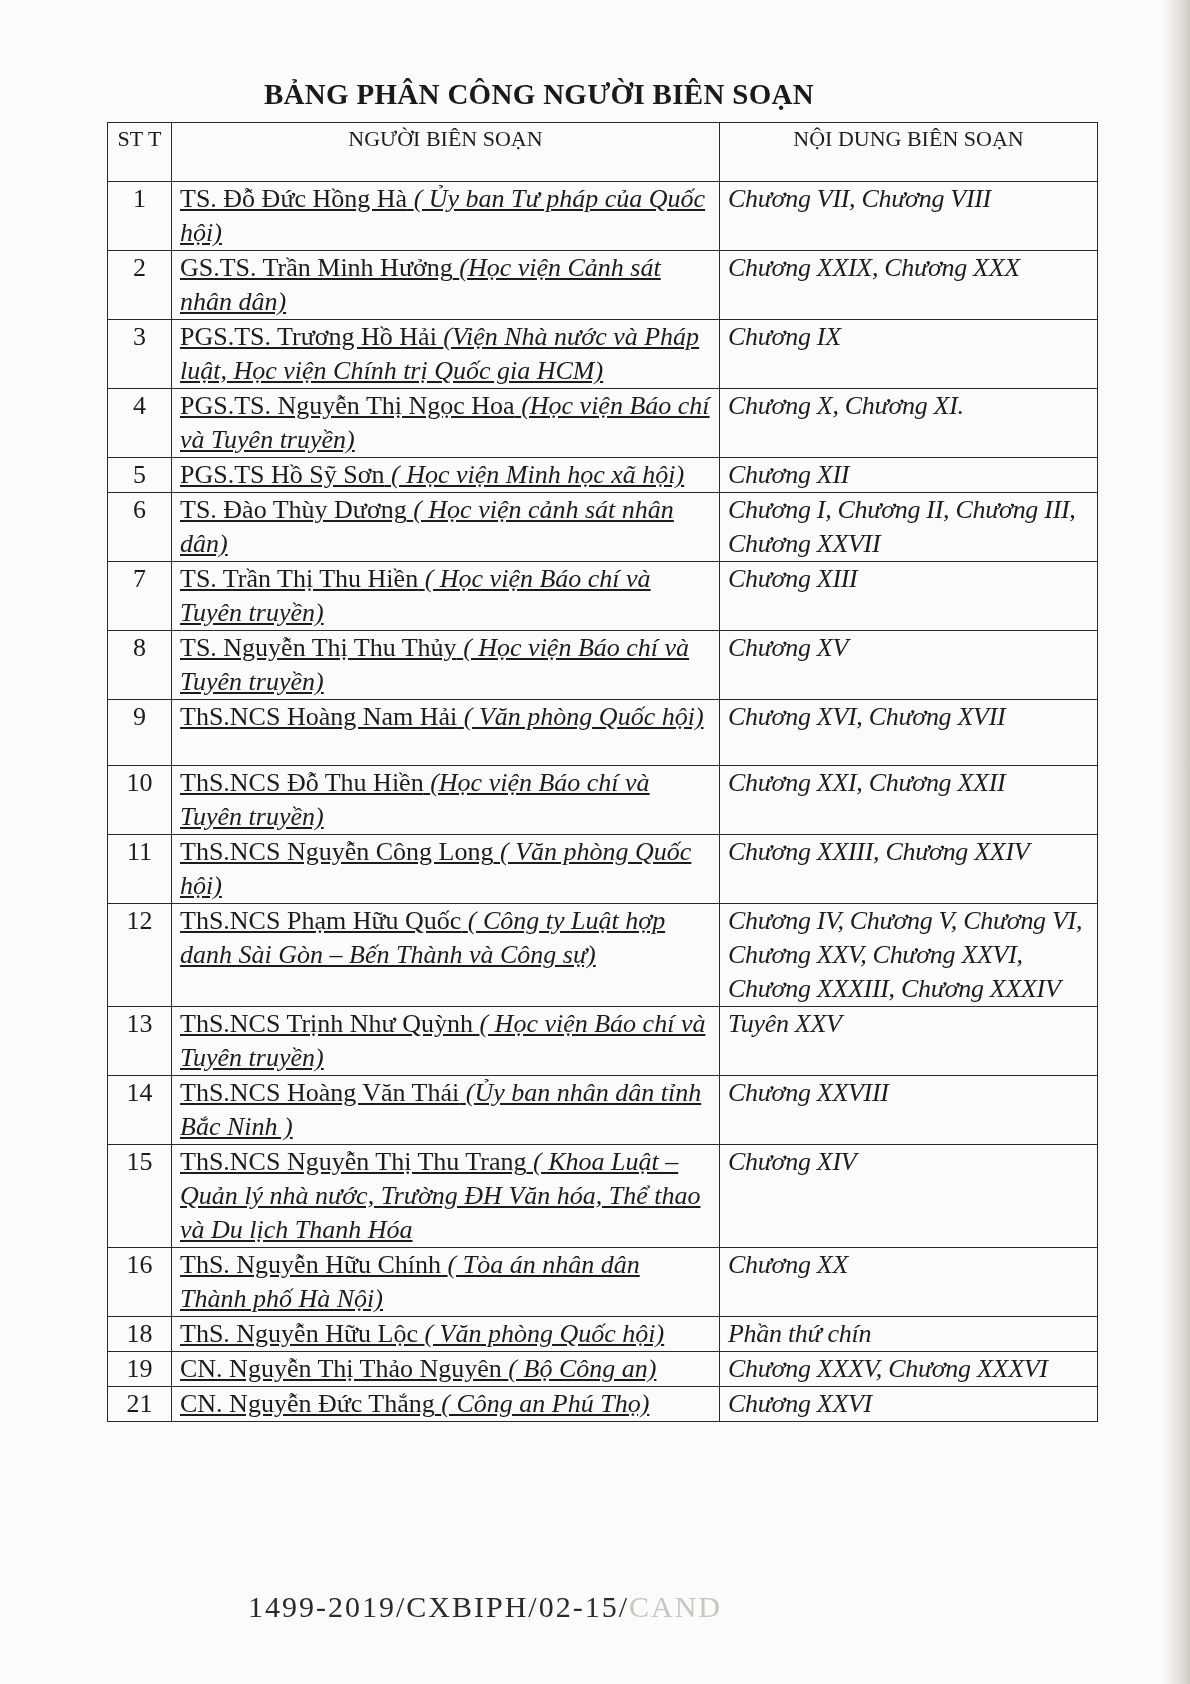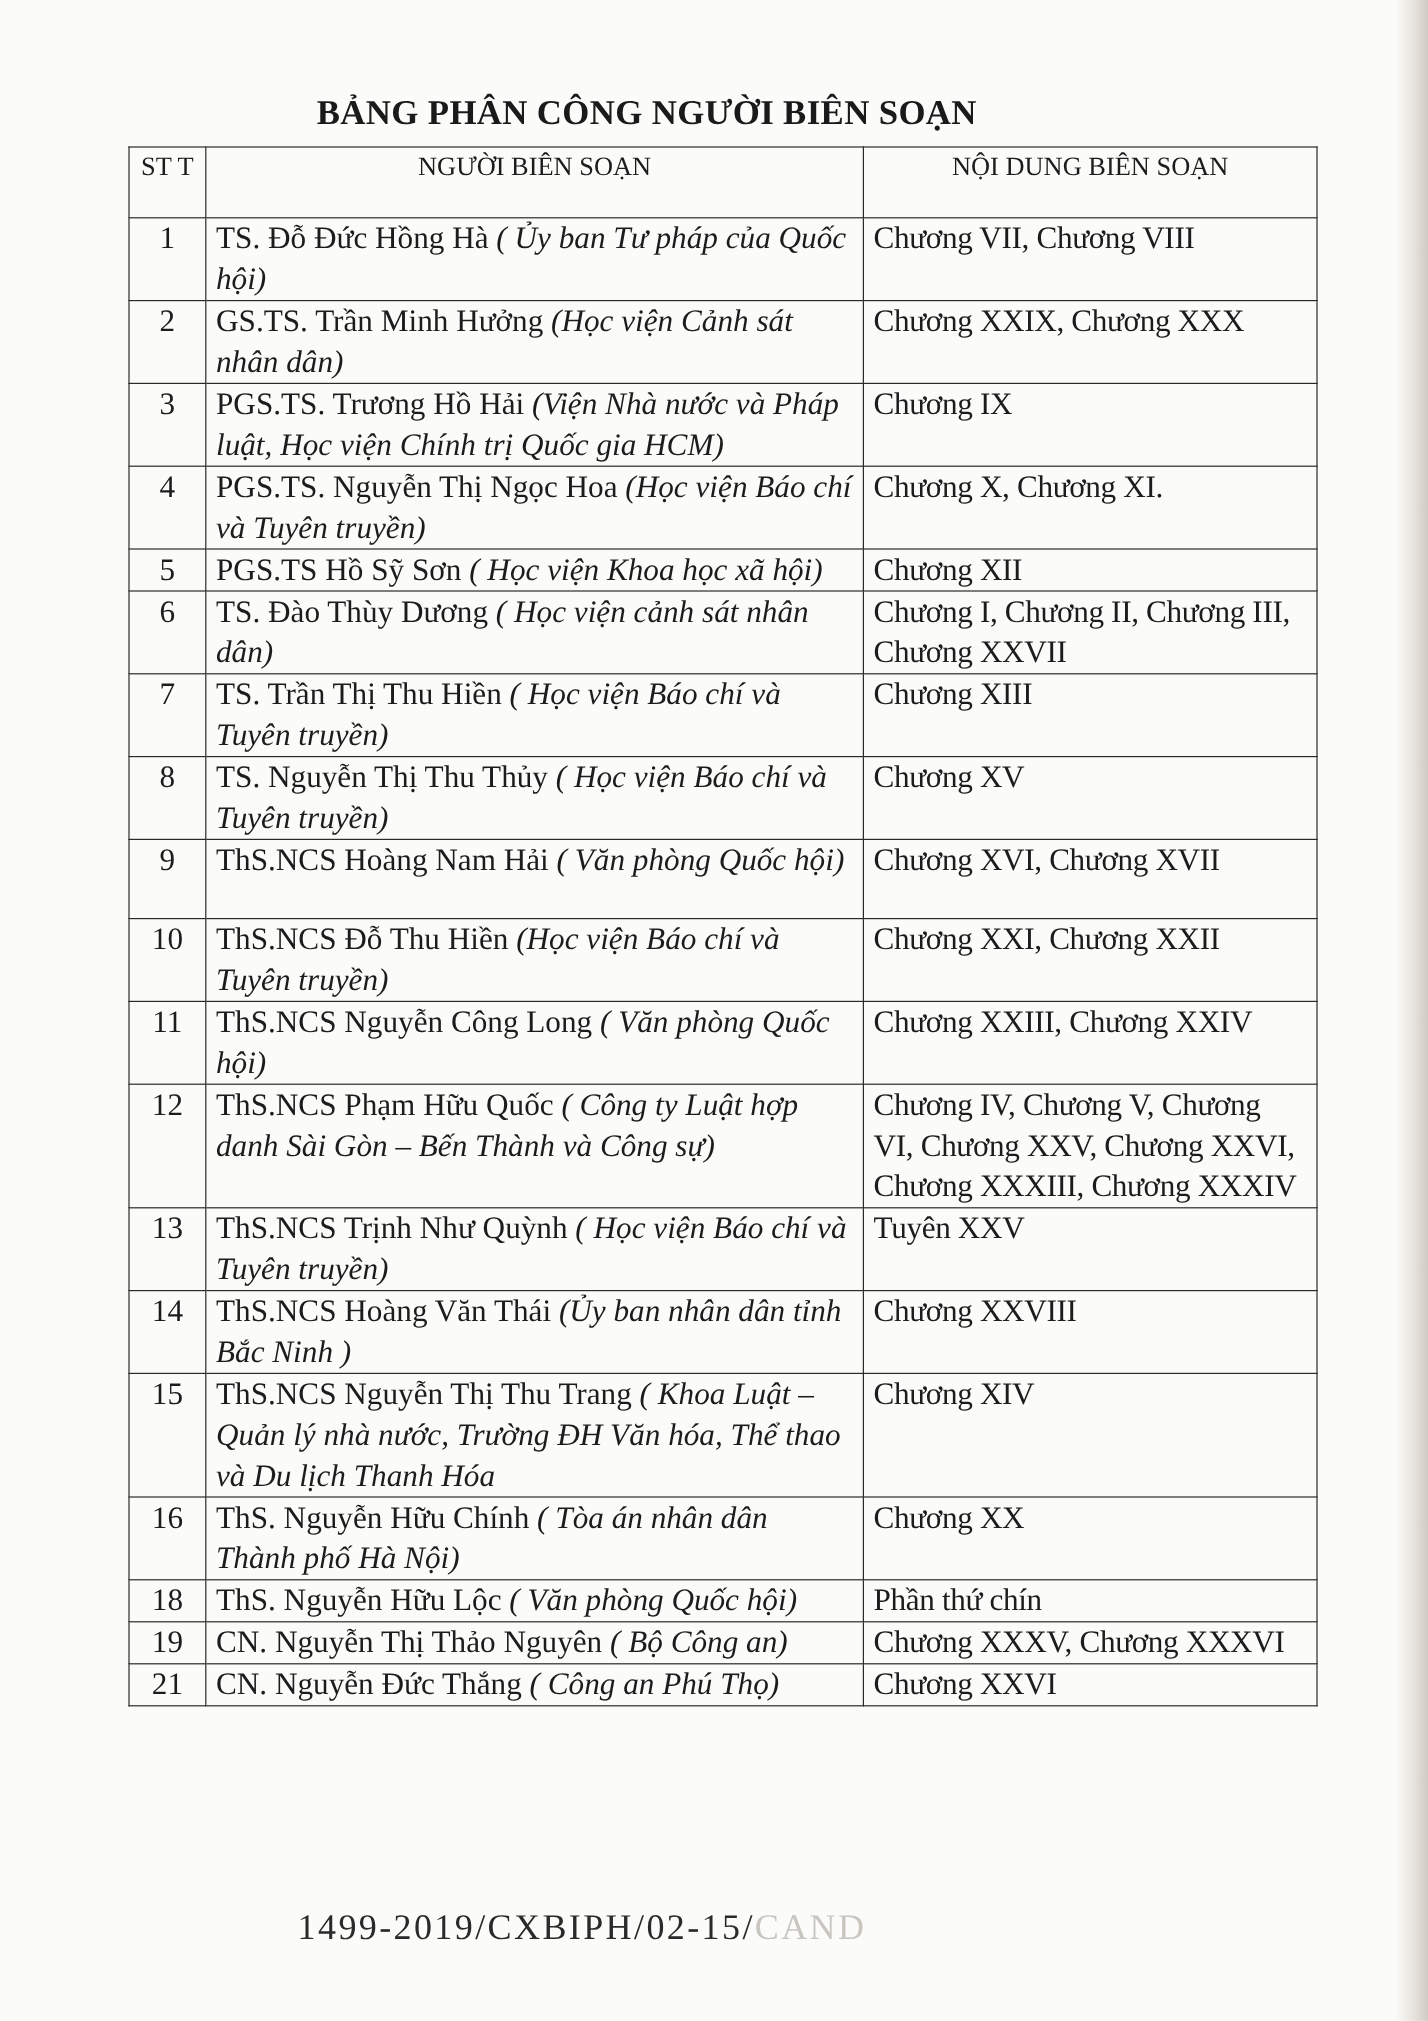--- a/index.html
+++ b/index.html
@@ -33,22 +33,22 @@
     line-height: 34px;
   }
   table.assign th {
     font-weight: normal; font-size: 22px; line-height: 28px;
     text-align: center; padding-top: 2px;
   }
   col.c-stt { width: 64px; }
   col.c-name { width: 548px; }
   col.c-content { width: 378px; }
   td.stt { text-align: center; padding: 2px 6px 0 6px; }
-  td.name { padding-top: 2px; padding-bottom: 2px; }
-  td.content { padding-top: 2px; letter-spacing: -0.3px; }
+  td.name { padding-top: 2px; padding-bottom: 2px; text-decoration: underline; }
+  td.content { font-style: italic; padding-top: 2px; letter-spacing: -0.3px; }
   .org { font-style: italic; }
   .footer {
     position: absolute; left: 0; width: 970px; top: 1590px;
     text-align: center; font-size: 30px; letter-spacing: 2px;
     color: #2a2a2a;
   }
   .footer .faded { color: #c9c6c0; }
 </style>
 </head>
 <body>
@@ -86,21 +86,21 @@
         <td class="name"><span>PGS.TS. Trương Hồ Hải</span> <span class="org">(Viện Nhà nước và Pháp luật, Học viện Chính trị Quốc gia HCM)</span></td>
         <td class="content">Chương IX</td>
       </tr>
       <tr style="height: 66px;">
         <td class="stt">4</td>
         <td class="name"><span>PGS.TS. Nguyễn Thị Ngọc Hoa</span> <span class="org">(Học viện Báo chí và Tuyên truyền)</span></td>
         <td class="content">Chương X, Chương XI.</td>
       </tr>
       <tr style="height: 34px;">
         <td class="stt">5</td>
-        <td class="name"><span>PGS.TS Hồ Sỹ Sơn</span> <span class="org">( Học viện Khoa học xã hội)</span></td>
+        <td class="name"><span>PGS.TS Hồ Sỹ Sơn</span> <span class="org">( Học viện Minh học xã hội)</span></td>
         <td class="content">Chương XII</td>
       </tr>
       <tr style="height: 66px;">
         <td class="stt">6</td>
         <td class="name"><span>TS. Đào Thùy Dương</span> <span class="org">( Học viện cảnh sát nhân dân)</span></td>
         <td class="content">Chương I, Chương II, Chương III, Chương XXVII</td>
       </tr>
       <tr style="height: 66px;">
         <td class="stt">7</td>
         <td class="name"><span>TS. Trần Thị Thu Hiền</span> <span class="org">( Học viện Báo chí và Tuyên truyền)</span></td>

